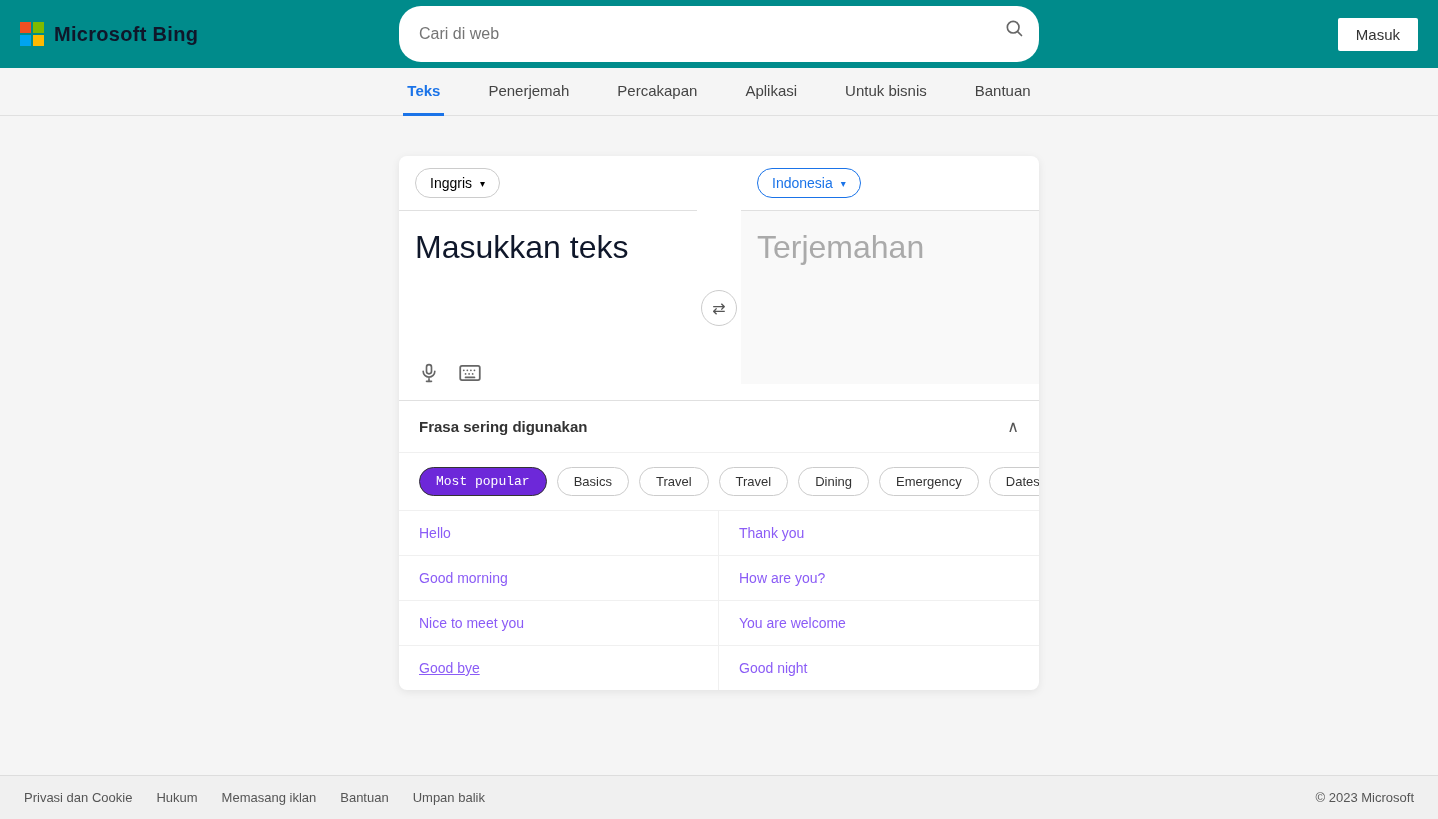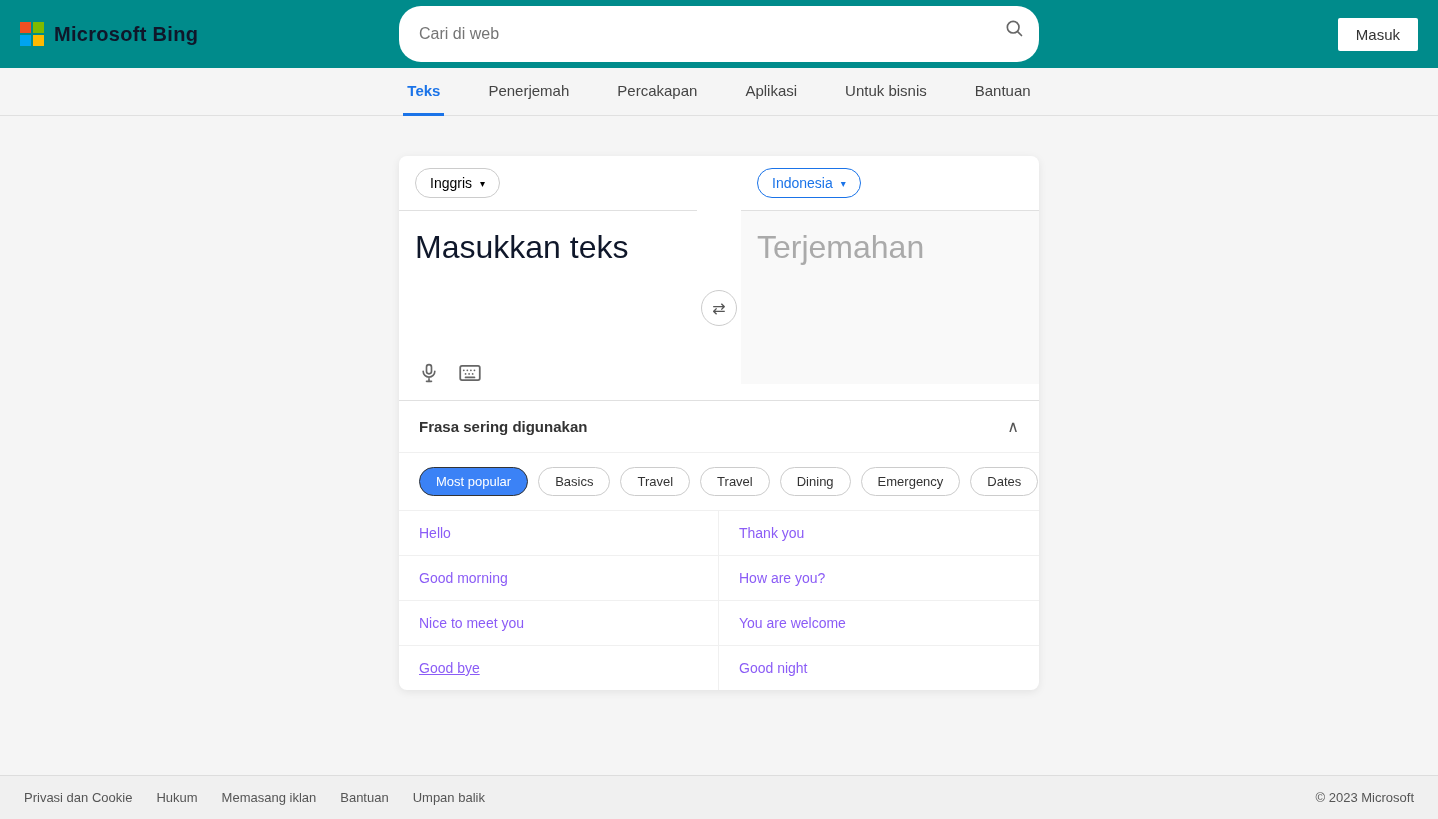--- a/index.html
+++ b/index.html
@@ -244,23 +244,24 @@
       border: 1px solid #ccc;
       border-radius: 20px;
       padding: 6px 16px;
       font-size: 13px;
       cursor: pointer;
       background: white;
       color: #333;
       white-space: nowrap;
     }
     .category-chip.active {
-      background: #3b82f6;
+      background: #6d28d9;
       color: white;
       border-color: #333;
+      font-family: Liberation Mono, monospace;
     }
 
     
     .phrases-list {
       display: grid;
       grid-template-columns: 1fr 1fr;
     }
     .phrase-item {
       padding: 14px 20px;
       font-size: 14px;

